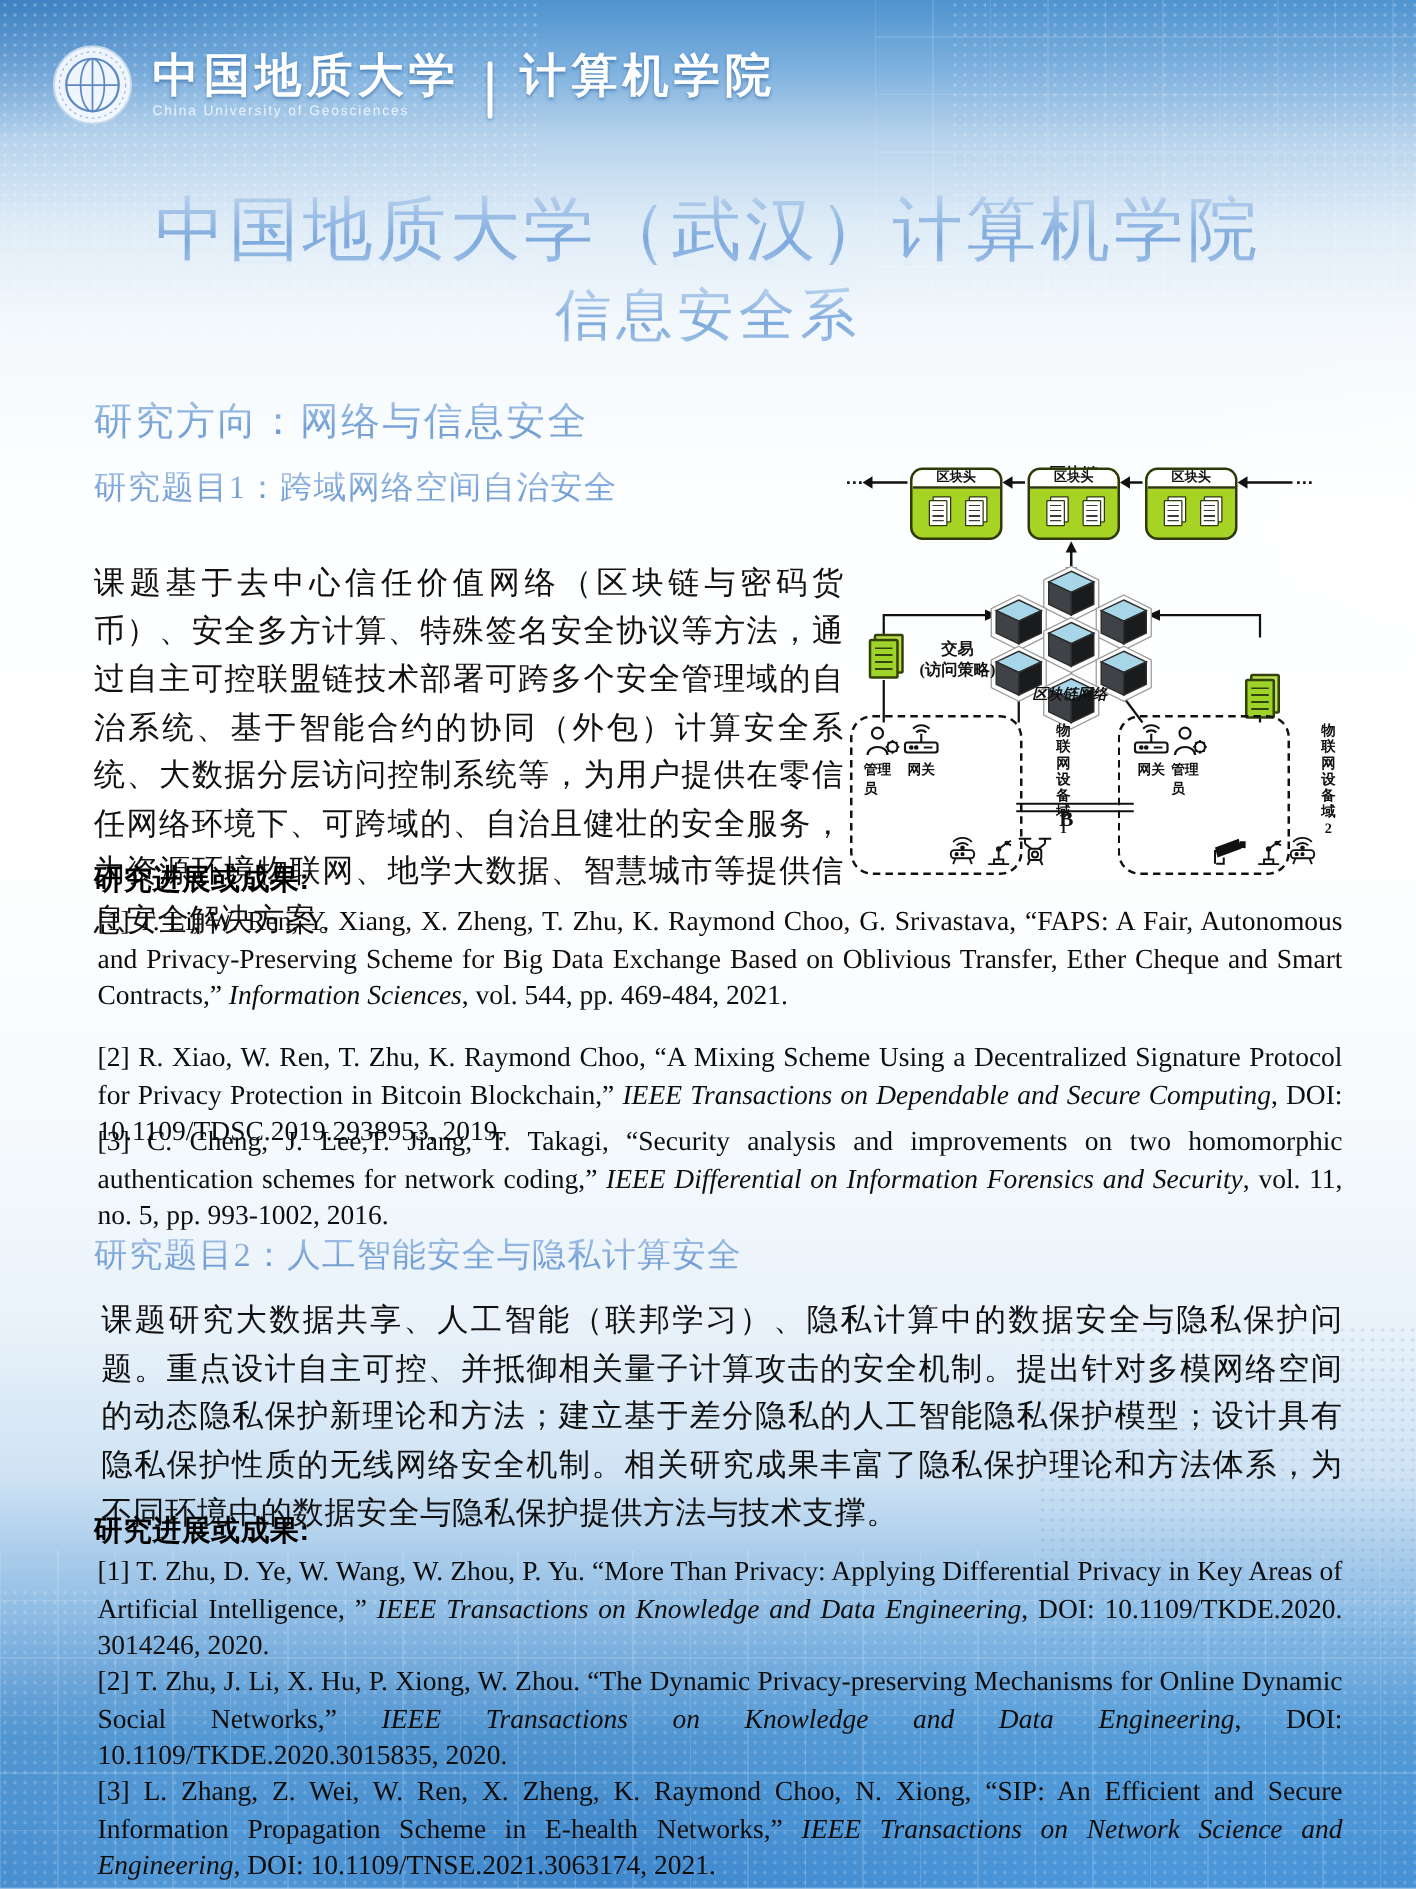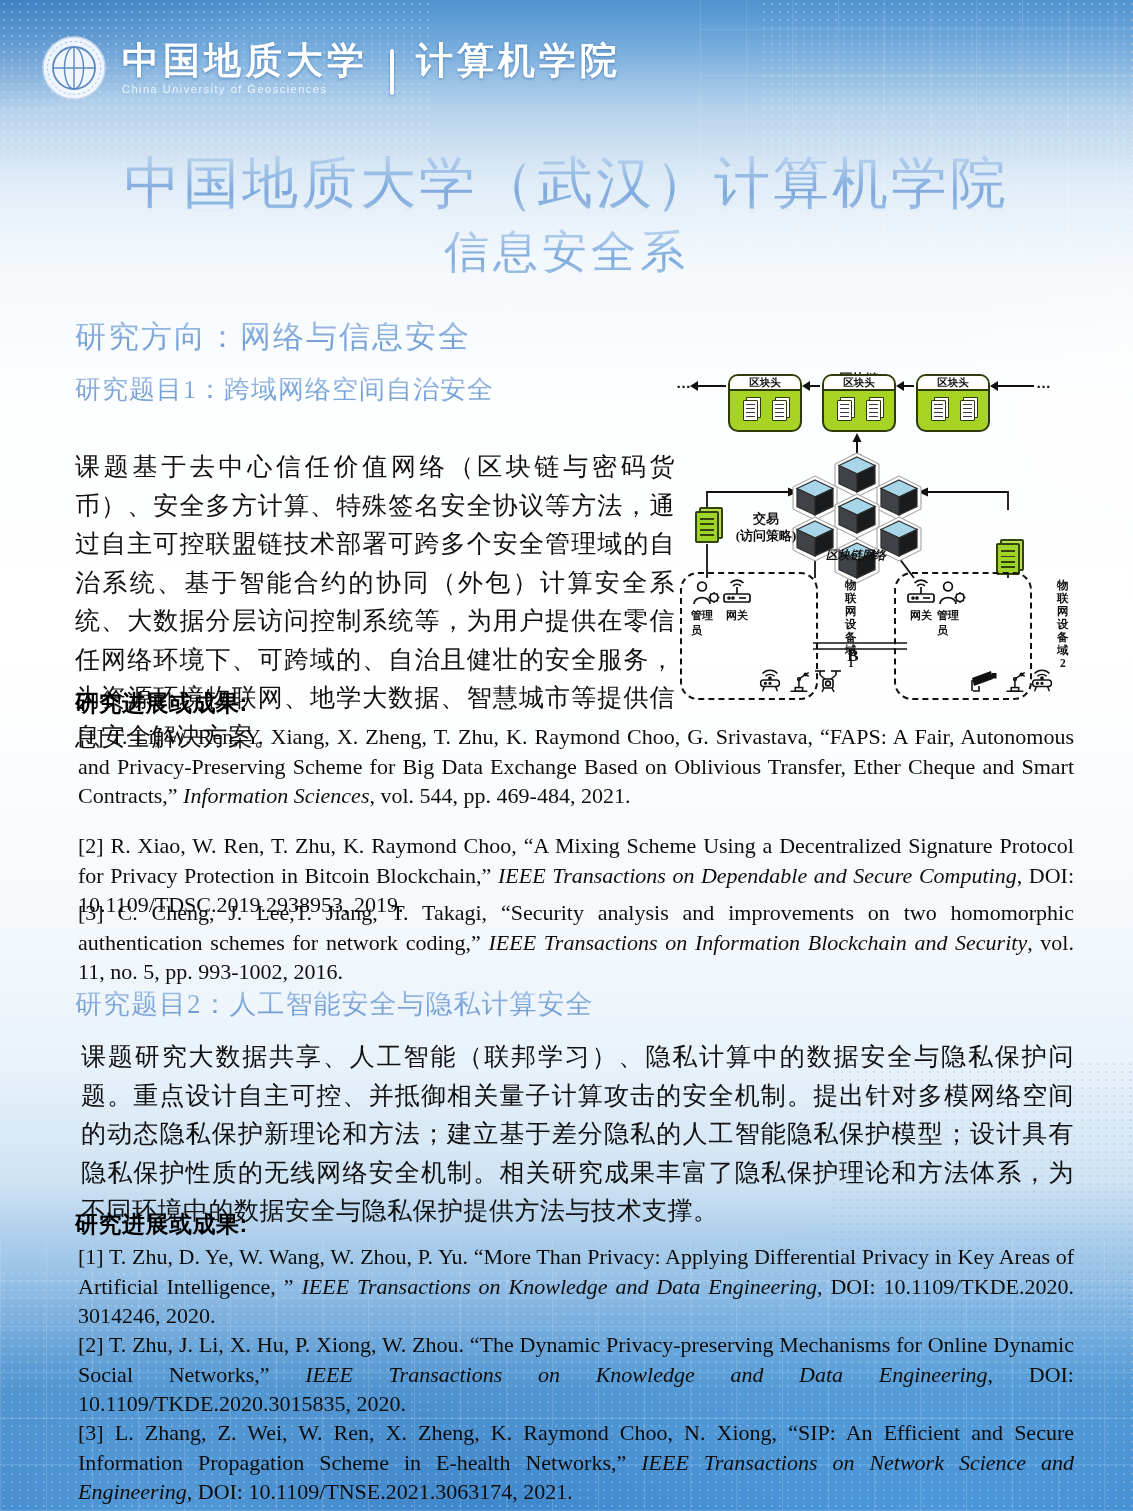--- a/index.html
+++ b/index.html
@@ -377,21 +377,21 @@
       <div class="dom-lab">
         <div>物联网设备</div>
         <div>域 2</div>
       </div>
     </div>
   </figure>
 
   <div class="z res-h res1">研究进展或成果:</div>
   <p class="ref r1a"><span>[1] T. Li, W. Ren, Y. Xiang, X. Zheng, T. Zhu, K. Raymond Choo, G. Srivastava, “FAPS: A Fair, Autonomous and Privacy-Preserving Scheme for Big Data Exchange Based on Oblivious Transfer, Ether Cheque and Smart Contracts,” </span><i>Information Sciences</i><span>, vol. 544,  pp. 469-484, 2021.</span></p>
   <p class="ref r1b"><span>[2] R. Xiao, W. Ren, T. Zhu, K. Raymond Choo, “A Mixing Scheme Using a Decentralized Signature Protocol for Privacy Protection in Bitcoin Blockchain,” </span><i>IEEE Transactions on Dependable and Secure Computing</i><span>, DOI: 10.1109/TDSC.2019.2938953, 2019.</span></p>
-  <p class="ref r1c"><span>[3] C. Cheng, J. Lee,T. Jiang, T. Takagi, “Security analysis and improvements on two homomorphic authentication schemes for network coding,” </span><i>IEEE Transactions on Information Blockchain and Security</i><span>, vol. 11, no. 5, pp. 993-1002, 2016.</span></p>
+  <p class="ref r1c"><span>[3] C. Cheng, J. Lee,T. Jiang, T. Takagi, “Security analysis and improvements on two homomorphic authentication schemes for network coding,” </span><i>IEEE Differential on Information Forensics and Security</i><span>, vol. 11, no. 5, pp. 993-1002, 2016.</span></p>
 
   <div class="z sec-h t2-h">研究题目2：人工智能安全与隐私计算安全</div>
   <p class="z body-cn t2-body" style="margin:0;">课题研究大数据共享、人工智能（联邦学习）、隐私计算中的数据安全与隐私保护问题。重点设计自主可控、并抵御相关量子计算攻击的安全机制。提出针对多模网络空间的动态隐私保护新理论和方法；建立基于差分隐私的人工智能隐私保护模型；设计具有隐私保护性质的无线网络安全机制。相关研究成果丰富了隐私保护理论和方法体系，为不同环境中的数据安全与隐私保护提供方法与技术支撑。</p>
   <div class="z res-h res2">研究进展或成果:</div>
   <p class="ref r2a"><span>[1]  T. Zhu, D. Ye, W. Wang, W. Zhou, P. Yu. “More Than Privacy: Applying Differential Privacy in Key Areas of Artificial Intelligence, ” </span><i>IEEE Transactions on Knowledge and Data Engineering</i><span>, DOI: 10.1109/TKDE.2020. 3014246, 2020.</span></p>
   <p class="ref r2b"><span>[2] T. Zhu, J. Li, X. Hu, P. Xiong, W. Zhou. “The Dynamic Privacy-preserving Mechanisms for Online Dynamic Social Networks,” </span><i>IEEE Transactions on Knowledge and Data Engineering</i><span>, DOI: 10.1109/TKDE.2020.3015835, 2020.</span></p>
   <p class="ref r2c"><span>[3] L. Zhang, Z. Wei, W. Ren, X. Zheng, K. Raymond Choo, N. Xiong, “SIP: An Efficient and Secure Information Propagation Scheme in E-health Networks,” </span><i>IEEE Transactions on Network Science and Engineering</i><span>, DOI: 10.1109/TNSE.2021.3063174, 2021.</span></p>
 
 </div>
 

